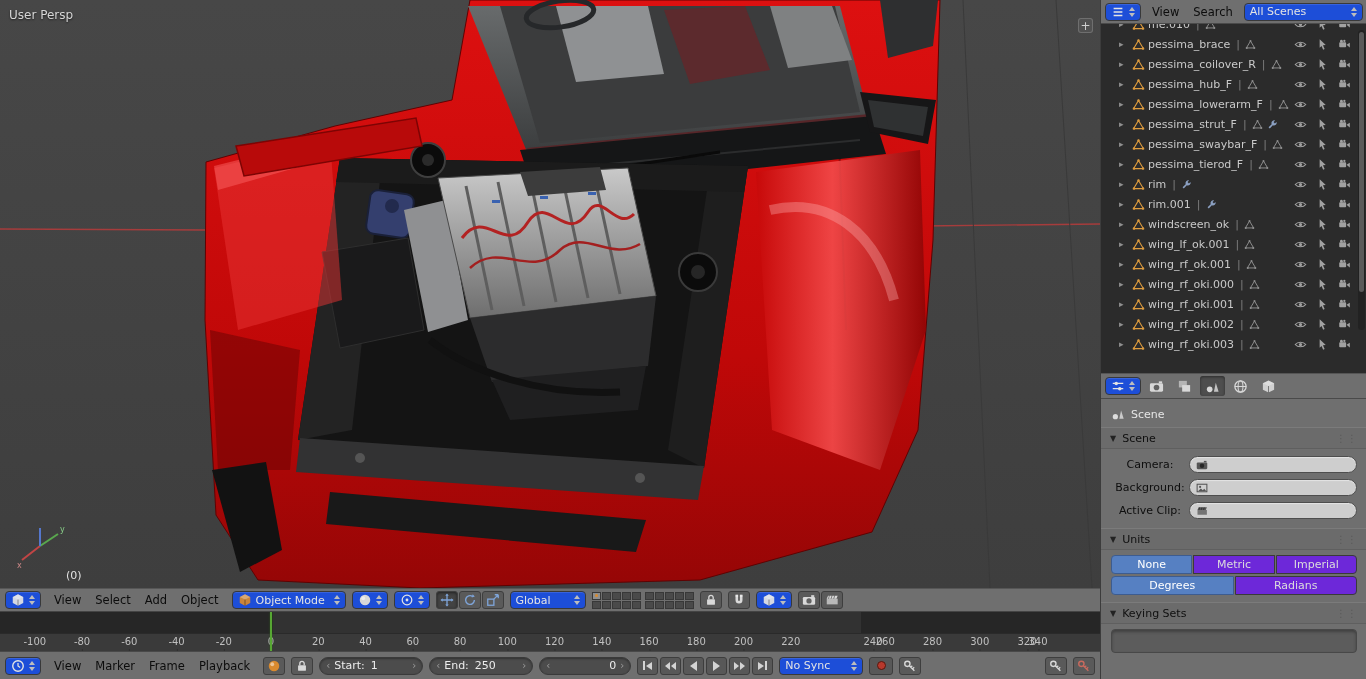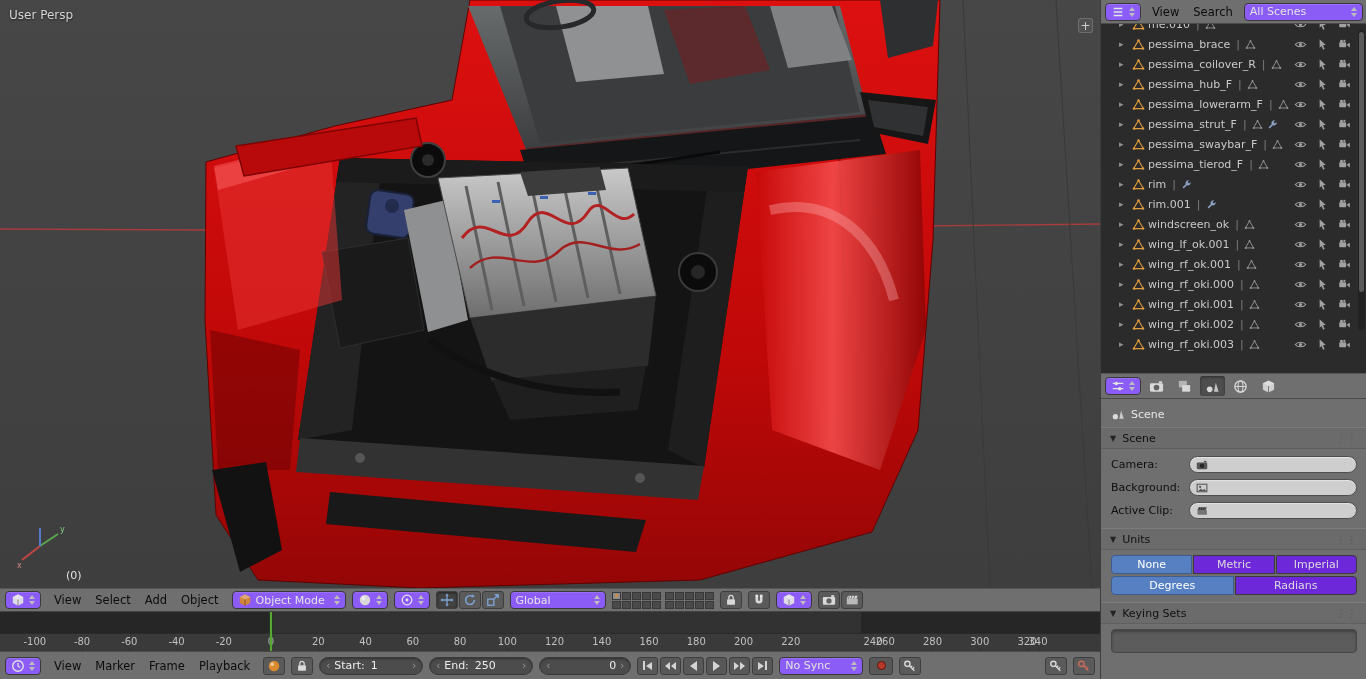--- a/index.html
+++ b/index.html
@@ -9,26 +9,26 @@
   
   .region{position:absolute;}
   #viewport{left:0;top:0;width:1100px;height:588px;background:linear-gradient(#474747,#3e3e3e);overflow:hidden;}
   #v3d-header{left:0;top:588px;width:1100px;height:24px;background:#6f6f6f;border-top:1px solid #565656;border-bottom:1px solid #444;display:flex;align-items:center;gap:6px;padding:0 5px;}
   #timeline{left:0;top:612px;width:1100px;height:39px;background:#262626;overflow:hidden;}
   #tl-header{left:0;top:651px;width:1100px;height:28px;background:#6f6f6f;border-top:1px solid #494949;display:flex;align-items:center;gap:6px;padding:0 5px;}
   #right{left:1100px;top:0;width:266px;height:679px;background:#6f6f6f;border-left:1px solid #3c3c3c;}
   #outliner-hd{position:absolute;left:0;top:0;width:266px;height:24px;background:#6f6f6f;border-bottom:1px solid #4a4a4a;display:flex;align-items:center;gap:4px;padding:0 4px;}
   #outliner{position:absolute;left:0;top:24px;width:266px;height:349px;background:#2b2b2b;overflow:hidden;color:#c6c6c6;}
   #props-hd{position:absolute;left:0;top:373px;width:266px;height:26px;background:#6f6f6f;border-top:1px solid #555;border-bottom:1px solid #4a4a4a;display:flex;align-items:center;gap:3px;padding:0 4px;}
-  #props{position:absolute;left:0;top:399px;width:266px;height:280px;background:#6f6f6f;overflow:hidden;}
+  #props{position:absolute;left:0;top:399px;width:266px;height:280px;background:#6f6f6f;overflow:hidden;text-align:center;}
 
   
   .menu{padding:0 7px;color:#0c0c0c;font-size:11.5px;cursor:default;}
   .menubar{display:flex;align-items:center;}
-  .dd{background:#8b5cf6;border:1px solid #393939;border-radius:4px;color:#e4e4e4;height:18px;display:inline-flex;align-items:center;padding:0 5px;gap:4px;box-shadow:inset 0 1px 0 rgba(255,255,255,.12);white-space:nowrap;}
+  .dd{background:#1d4ed8;border:1px solid #393939;border-radius:4px;color:#e4e4e4;height:18px;display:inline-flex;align-items:center;padding:0 5px;gap:4px;box-shadow:inset 0 1px 0 rgba(255,255,255,.12);white-space:nowrap;}
   .updn{display:inline-flex;flex-direction:column;gap:2px;margin-left:auto;}
   .updn i{width:0;height:0;border-left:3.5px solid transparent;border-right:3.5px solid transparent;display:block;}
   .updn .u{border-bottom:4px solid #bdbdbd;}
   .updn .d{border-top:4px solid #bdbdbd;}
   .iconbtn{min-width:22px;height:18px;background:#5a5a5a;border:1px solid #3e3e3e;border-radius:3px;display:flex;align-items:center;justify-content:center;color:#d9d9d9;padding:0 2px;}
   .iconbtn.pressed{background:#434343;box-shadow:inset 0 1px 3px rgba(0,0,0,.5);}
   .btngroup{display:flex;gap:1px;}
   .ic{width:14px;height:14px;display:block;}
   .ic.sm{width:12px;height:12px;}
   .ic.orange{color:#d98a2e;}
@@ -382,21 +382,21 @@
           <svg class="ic blue">
             <use href="#i-rotate"></use>
           </svg>
         </div>
       <div class="iconbtn">
           <svg class="ic blue">
             <use href="#i-scale"></use>
           </svg>
         </div>
     </div>
-    <div class="dd" style="width:96px">
+    <div class="dd" style="width:76px">
       <span>Global</span>
       <span class="updn">
           <i class="u"></i>
           <i class="d"></i>
         </span>
     </div>
     <div class="layers">
       <div class="lgrp">
           <div class="lcell active"></div>
           <div class="lcell"></div>

